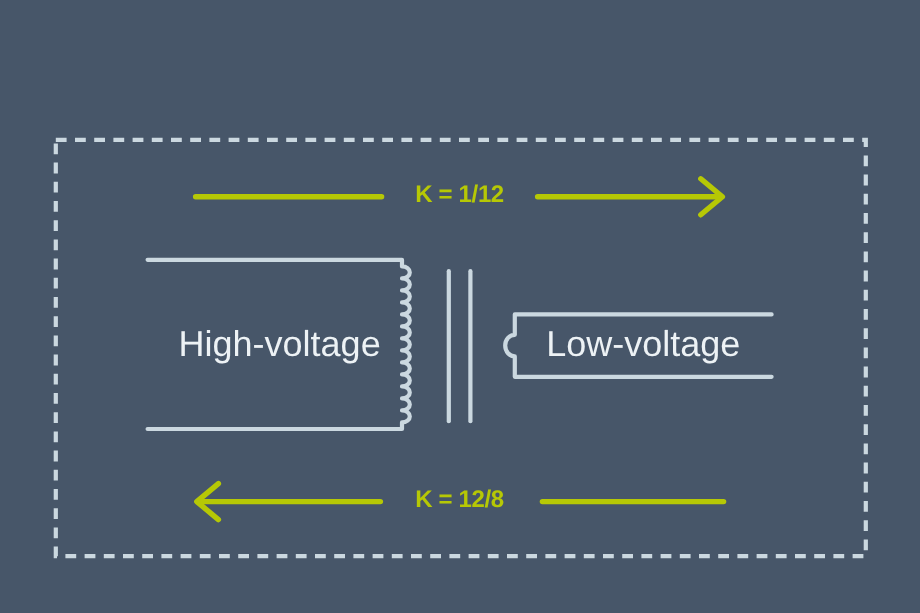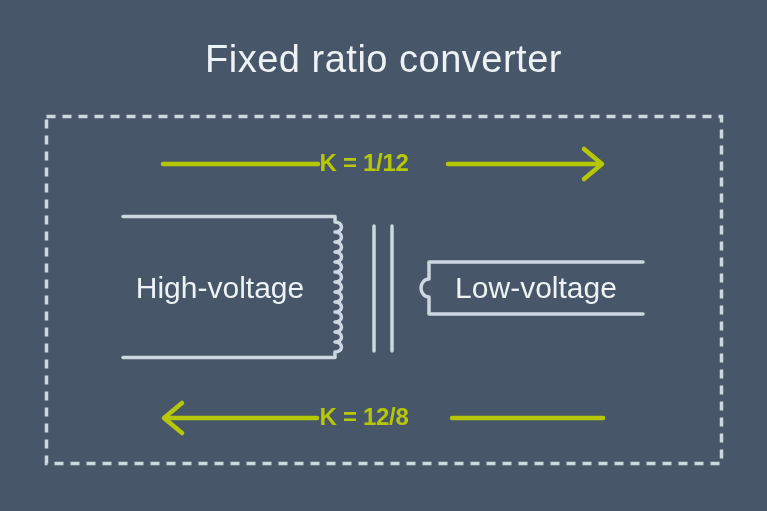--- a/index.html
+++ b/index.html
@@ -32,41 +32,40 @@
     color: var(--text, #EDF2F5);
   }
   .winding-label {
     position: absolute;
     transform: translate(-50%, -50%);
     font-size: 30px;
     font-weight: 400;
     color: var(--text, #EDF2F5);
     white-space: nowrap;
   }
-  .hv-label { left: 220px; top: 288px; text-align: center; }
+  .hv-label { left: 233px; top: 288px; text-align: center; }
   .lv-label { left: 536px; top: 288px; }
   .k-label {
     position: absolute;
     transform: translate(-50%, -50%);
-    left: 364px;
-    font-size: 24px;
+    left: 383px;
+    font-size: 20px;
     font-weight: 700;
     letter-spacing: -0.3px;
     color: var(--accent, #B6C805);
     white-space: nowrap;
   }
   .k-top { top: 163px; }
   .k-bottom { top: 417px; }
 </style>
 </head>
 <body>
 
 <div class="stage">
 
-  <div class="page-title">Fixed ratio converter</div>
 
   <svg class="diagram-svg" width="767" height="511" viewBox="0 0 767 511">
 
     <rect x="46.5" y="116.5" width="675" height="347" fill="none" stroke="var(--line, #CBD8E0)" stroke-width="3.5" stroke-dasharray="9 7"></rect>
 
     <g>
       <line x1="163" y1="164" x2="318" y2="164" stroke="var(--accent, #B6C805)" stroke-width="4.5" stroke-linecap="round"></line>
       <line x1="448" y1="164" x2="598" y2="164" stroke="var(--accent, #B6C805)" stroke-width="4.5" stroke-linecap="round"></line>
       <polyline points="584,149 602,164 584,179" fill="none" stroke="var(--accent, #B6C805)" stroke-width="4.5" stroke-linecap="round" stroke-linejoin="round"></polyline>
     </g>

